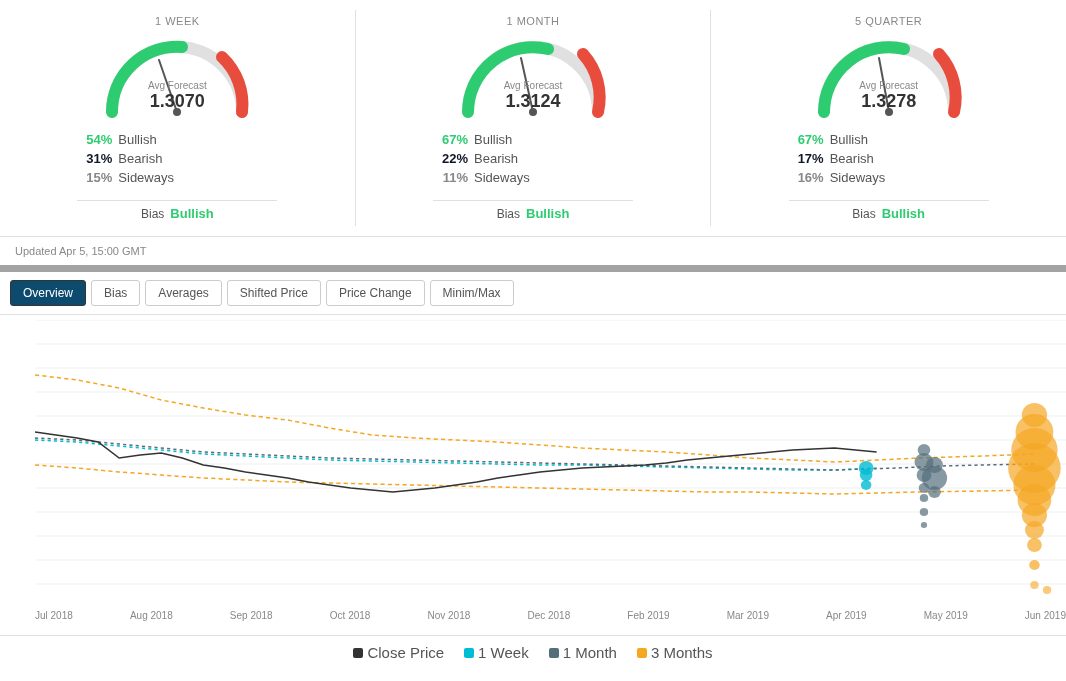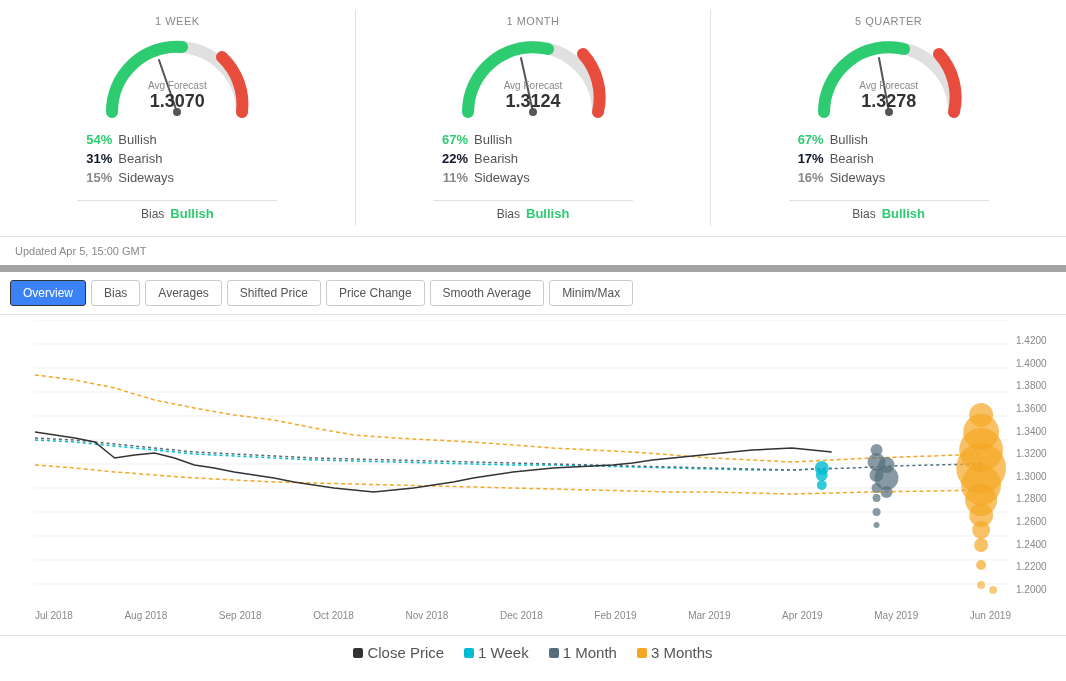--- a/index.html
+++ b/index.html
@@ -112,21 +112,21 @@
     .tab-btn {
       padding: 5px 12px;
       border: 1px solid #ccc;
       background: #fff;
       border-radius: 3px;
       cursor: pointer;
       font-size: 12px;
       color: #555;
     }
     .tab-btn.active {
-      background: #3b82f6;
+      background: #0c4a6e;
       color: #fff;
       border-color: #333;
     }
 
     .chart-area {
       display: flex;
       padding: 5px 0;
     }
 
     .y-axis-left {
@@ -310,21 +310,20 @@
 <div class="update-bar">
   <span>Updated Apr 5, 15:00 GMT</span>
 </div>
 
 <div class="tabs-bar" id="tabs-bar">
 <button class="tab-btn active">Overview</button>
     <button class="tab-btn">Bias</button>
     <button class="tab-btn">Averages</button>
     <button class="tab-btn">Shifted Price</button>
     <button class="tab-btn">Price Change</button>
-    <button class="tab-btn">Smooth Average</button>
     <button class="tab-btn">Minim/Max</button>
   </div>
 
 <div class="chart-area">
   <div class="y-axis-left"></div>
   <div class="chart-body">
     <svg class="chart-svg" viewBox="0 0 980 285" preserveAspectRatio="none">
 
       <line x1="0" y1="0" x2="980" y2="0" stroke="#f0f0f0" stroke-width="1"></line>
       <line x1="0" y1="24" x2="980" y2="24" stroke="#f0f0f0" stroke-width="1"></line>
@@ -385,34 +384,20 @@
         <div>Oct 2018</div>
         <div>Nov 2018</div>
         <div>Dec 2018</div>
         <div>Feb 2019</div>
         <div>Mar 2019</div>
         <div>Apr 2019</div>
         <div>May 2019</div>
         <div>Jun 2019</div>
       </div>
   </div>
-  <div class="y-axis-right" id="y-axis-right">
-  <div>1.4200</div>
-      <div>1.4000</div>
-      <div>1.3800</div>
-      <div>1.3600</div>
-      <div>1.3400</div>
-      <div>1.3200</div>
-      <div>1.3000</div>
-      <div>1.2800</div>
-      <div>1.2600</div>
-      <div>1.2400</div>
-      <div>1.2200</div>
-      <div>1.2000</div>
-    </div>
 </div>
 
 <div class="legend-bar" id="legend-bar">
 <div class="legend-item">
       <div class="legend-dot" style="background: rgb(51, 51, 51);"></div>
       <span>Close Price</span>
     </div>
     <div class="legend-item">
       <div class="legend-dot" style="background: rgb(0, 188, 212);"></div>
       <span>1 Week</span>

